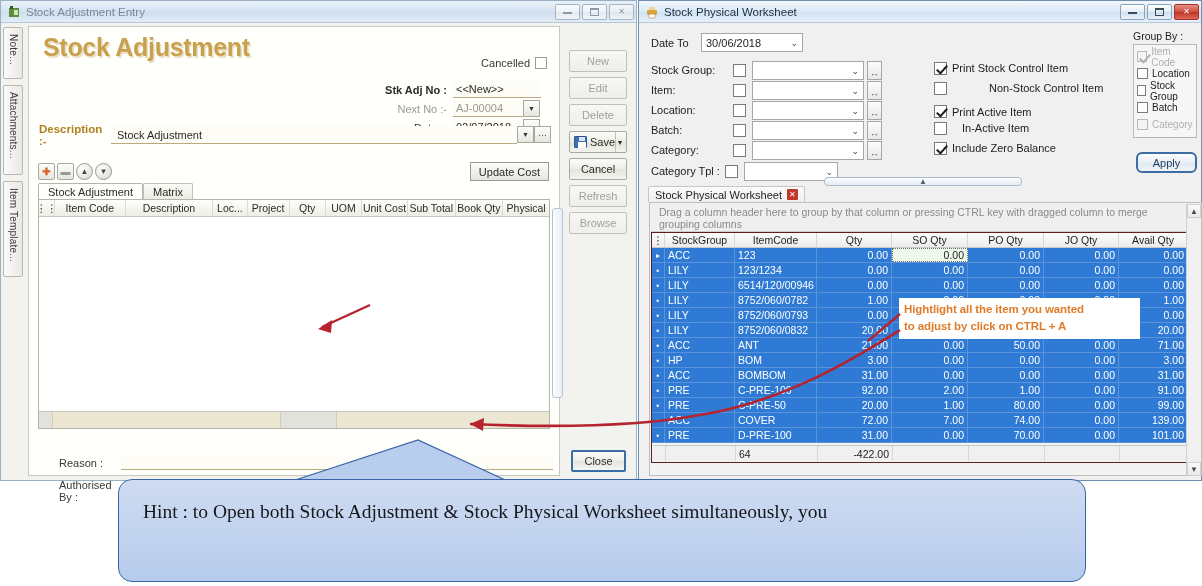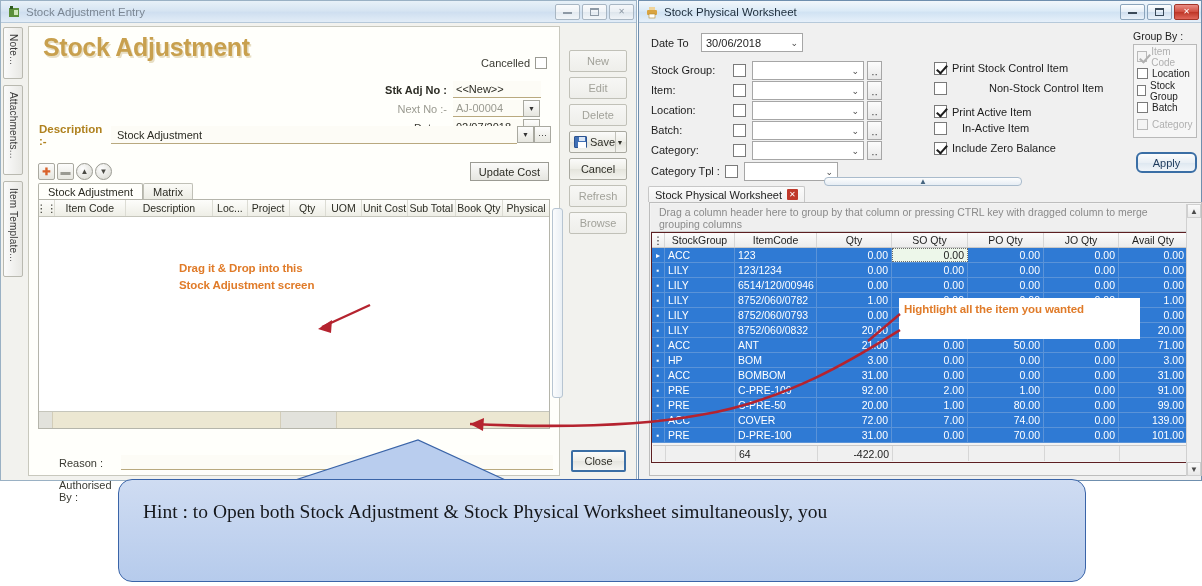--- a/index.html
+++ b/index.html
@@ -670,27 +670,24 @@
         <div class="gf" style="width:68px; border-right:none;"></div>
       </div>
     </div>
 
     <div class="gvscroll">
       <div class="gvs-arrow" style="border:1px solid #cfcfcf;">▲</div>
       <div class="gvs-arrow" style="position:absolute;bottom:0;border:1px solid #cfcfcf;">▼</div>
     </div>
   </div>
 
-  <div class="ann" style="left:179px; top:260px;">
-    <div>Drag it &amp; Drop into this</div>
-    <div>Stock Adjustment screen</div>
-  </div>
 
   <div class="ann-box" style="left:899px; top:298px; width:241px; height:41px;">
     <div class="ann" style="position:static;">Hightlight all the item you wanted</div>
+    <div class="ann" style="position:static;">to adjust by click on CTRL + A</div>
   </div>
 
   <svg class="overlay">
 
     <path d="M 900 330 C 860 355, 790 400, 700 415 C 640 426, 560 428, 470 424" fill="none" stroke="#b5232f" stroke-width="2.6"></path>
     <polygon points="470,424 484,418 483,431" fill="#b5232f"></polygon>
 
     <path d="M 370 305 L 322 327" fill="none" stroke="#b5232f" stroke-width="2.4"></path>
     <polygon points="318,329 332,320 331,333" fill="#b5232f"></polygon>
 

